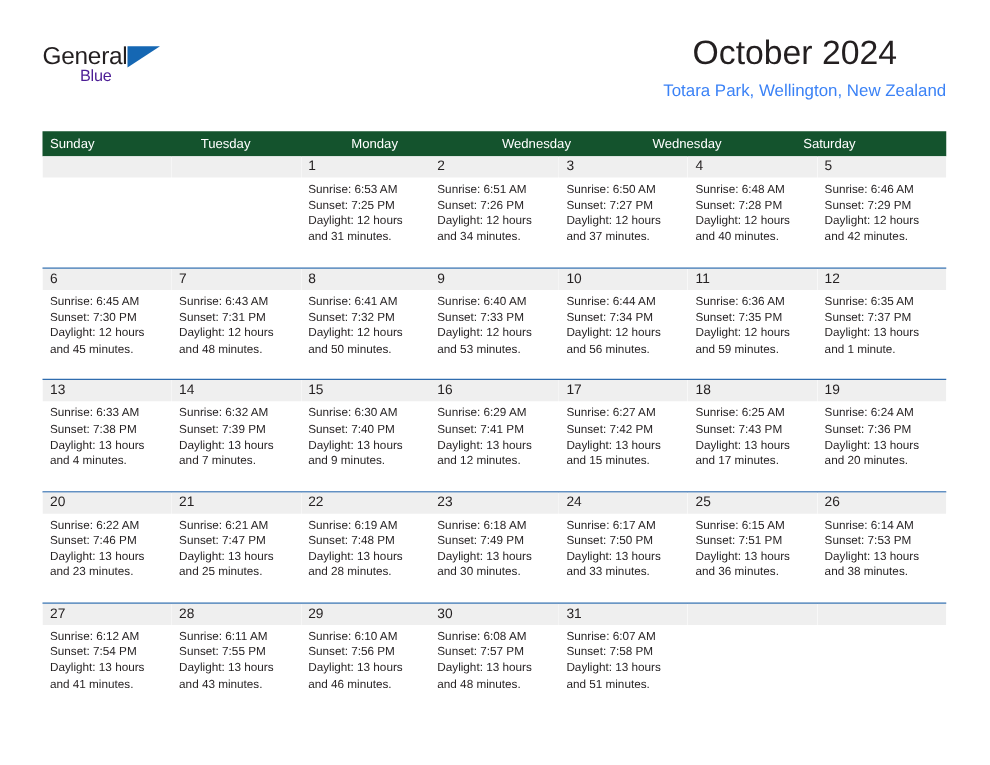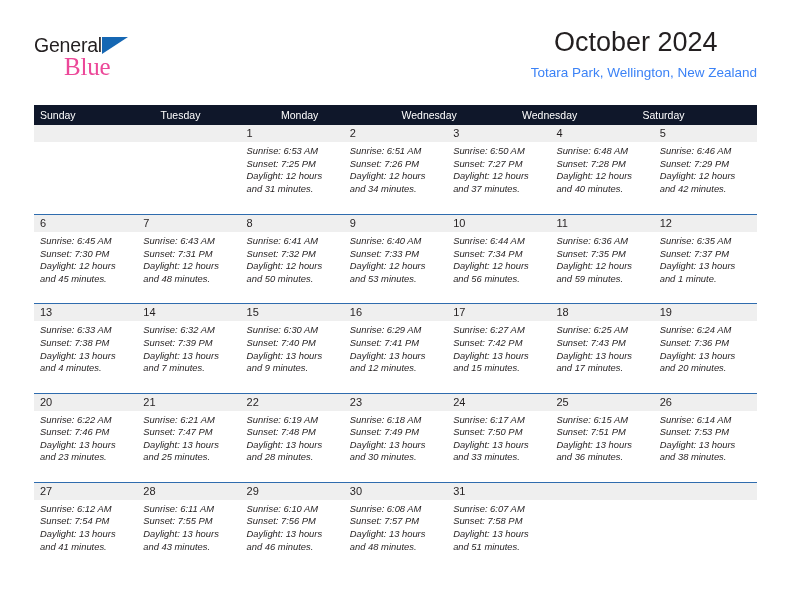--- a/index.html
+++ b/index.html
@@ -55,24 +55,24 @@
     top: 3px;
     width: 0;
     height: 0;
     border-left: 26px solid #1567b3;
     border-bottom: 17px solid transparent;
   }
   .logo-blue {
     position: absolute;
     left: 30px;
     top: 19px;
-    font-size: 25px;
+    font-size: 13px;
     letter-spacing: -0.2px;
-    color: #ec4899;
-    font-family: Liberation Serif, serif;
+    color: #4c1d95;
+    font-family: Liberation Sans, sans-serif;
   }
 
   .title-block {
     position: absolute;
     right: 0;
     top: 0;
     text-align: center;
   }
   .cal-title {
     font-size: 27px;
@@ -92,21 +92,21 @@
   
   .calendar {
     position: absolute;
     left: 34px;
     top: 105px;
     width: 723px;
   }
 
   .weekday-row {
     display: flex;
-    background: #0f172a;
+    background: #14532d;
     height: 20px;
   }
   .weekday {
     flex: 1 1 0;
     box-sizing: border-box;
     padding-left: 6px;
     color: #ffffff;
     font-size: 10.5px;
     line-height: 20px;
     white-space: nowrap;
@@ -141,21 +141,20 @@
   }
   .day-cell.blank .day-number {
     background: #efefef;
   }
 
   .day-info {
     padding: 3px 6px 0 6px;
     font-size: 9.4px;
     line-height: 12.6px;
     color: #231f20;
-    font-style: italic;
   }
   .day-info div {
     white-space: nowrap;
   }
 </style>
 </head>
 <body>
 
 <div class="page">
 

